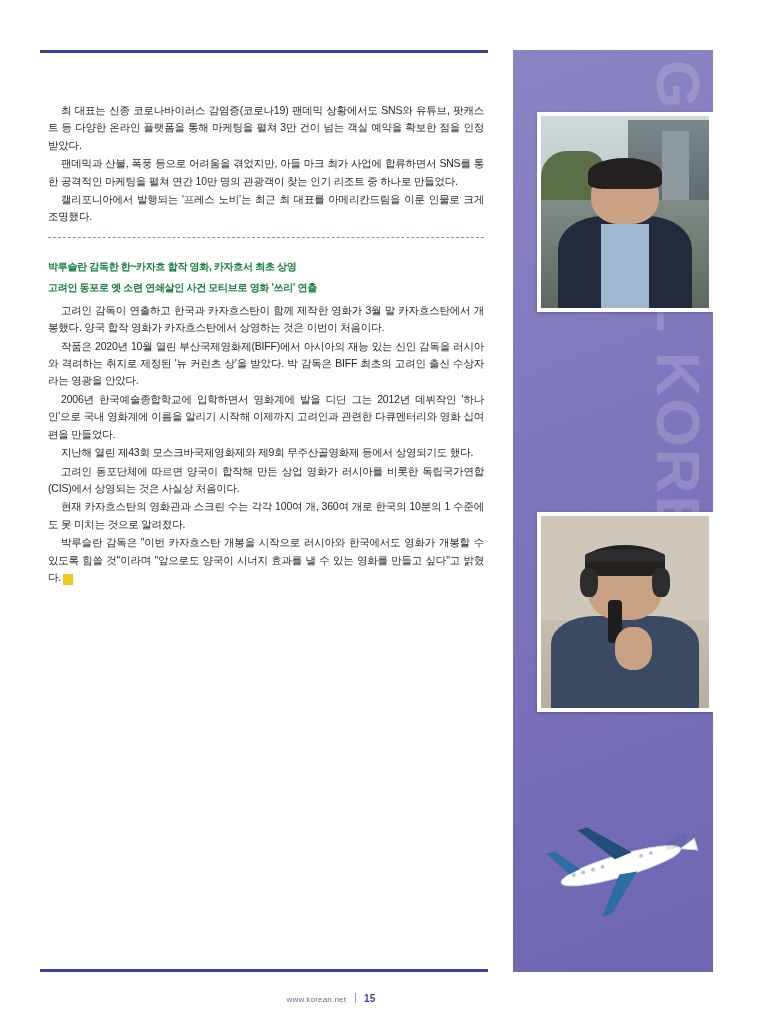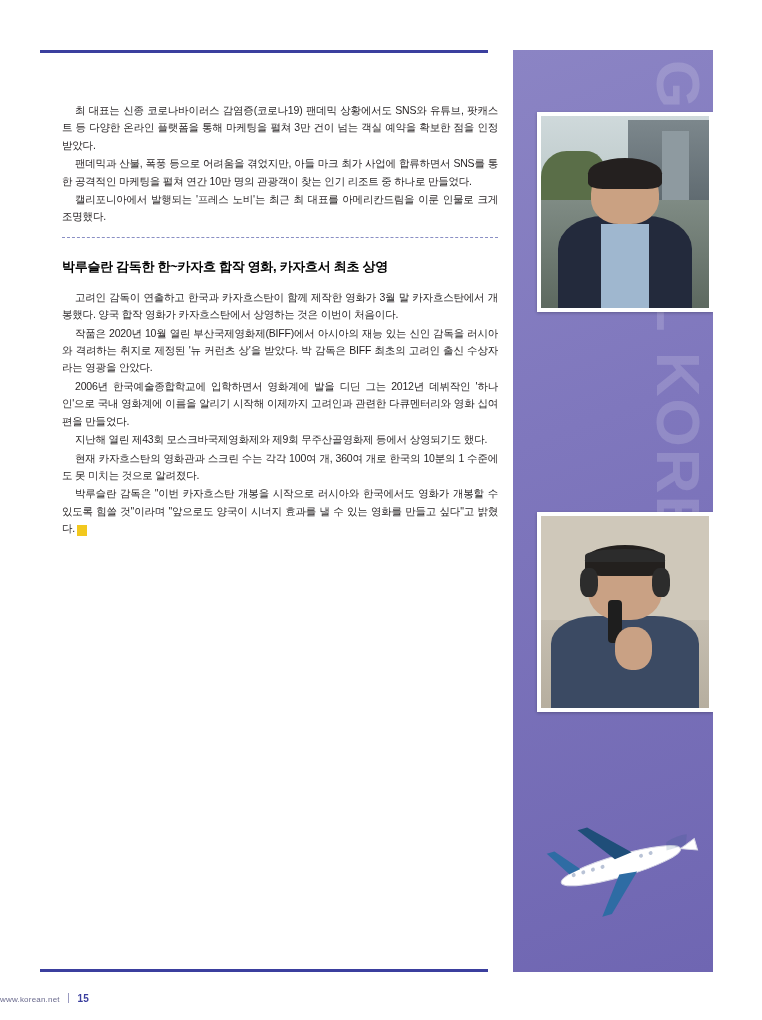--- a/index.html
+++ b/index.html
@@ -117,44 +117,44 @@
   .rule-bottom {
     position: absolute;
     left: 0;
     bottom: 0;
     width: 448px;
     height: 3px;
     background: #3b3f9e;
   }
   .body-col {
     position: absolute;
-    left: 22px;
+    left: 8px;
     top: 52px;
     width: 436px;
   }
   p.para {
     margin: 0 0 1px 0;
     font-size: 10.5px;
     line-height: 17.4px;
     color: #231f20;
     text-align: justify;
     text-indent: 13px;
     letter-spacing: -0.2px;
     font-family: "Liberation Sans", sans-serif;
   }
   .divider {
     margin: 11px 0 0 0;
     border: 0;
     border-top: 1px dashed #8a8fc4;
     height: 0;
   }
   .headline {
-    margin: 18px 0 12px 0;
-    color: #000000;
-    font-size: 13px;
+    margin: 18px 0 4px 0;
+    color: #15803d;
+    font-size: 10px;
     font-weight: bold;
     line-height: 21px;
     letter-spacing: -0.3px;
   }
   .headline div { white-space: nowrap; }
   .section-body { margin-top: 4px; }
   .endmark {
     display: inline-block;
     width: 10px;
     height: 11px;
@@ -163,25 +163,25 @@
     font-size: 8px;
     line-height: 11px;
     text-align: center;
     vertical-align: -1px;
     margin-left: 2px;
   }
 
   
   .footer {
     position: absolute;
-    left: 0;
+    left: 12px;
     top: 988px;
     width: 638px;
     height: 20px;
-    text-align: left;
+    text-align: center;
   }
   .footer-inner {
     display: inline-block;
     font-size: 8px;
     color: #5a5a7a;
     letter-spacing: 0.2px;
   }
   .footer-url { color: #6b6b8e; }
   .footer-sep {
     display: inline-block;
@@ -254,27 +254,29 @@
     <div class="body-col">
 
       <p class="para">최 대표는 신종 코로나바이러스 감염증(코로나19) 팬데믹 상황에서도 SNS와 유튜브, 팟캐스트 등 다양한 온라인 플랫폼을 통해 마케팅을 펼쳐 3만 건이 넘는 객실 예약을 확보한 점을 인정받았다.</p>
       <p class="para">팬데믹과 산불, 폭풍 등으로 어려움을 겪었지만, 아들 마크 최가 사업에 합류하면서 SNS를 통한 공격적인 마케팅을 펼쳐 연간 10만 명의 관광객이 찾는 인기 리조트 중 하나로 만들었다.</p>
       <p class="para">캘리포니아에서 발행되는 '프레스 노비'는 최근 최 대표를 아메리칸드림을 이룬 인물로 크게 조명했다.</p>
 
       <hr class="divider">
 
       <div class="headline">
         <div>박루슬란 감독한 한~카자흐 합작 영화, 카자흐서 최초 상영</div>
+        <div>고려인 동포로 옛 소련 연쇄살인 사건 모티브로 영화 '쓰리' 연출</div>
       </div>
 
       <div class="section-body">
         <p class="para">고려인 감독이 연출하고 한국과 카자흐스탄이 함께 제작한 영화가 3월 말 카자흐스탄에서 개봉했다. 양국 합작 영화가 카자흐스탄에서 상영하는 것은 이번이 처음이다.</p>
         <p class="para">작품은 2020년 10월 열린 부산국제영화제(BIFF)에서 아시아의 재능 있는 신인 감독을 러시아와 격려하는 취지로 제정된 '뉴 커런츠 상'을 받았다. 박 감독은 BIFF 최초의 고려인 출신 수상자라는 영광을 안았다.</p>
         <p class="para">2006년 한국예술종합학교에 입학하면서 영화계에 발을 디딘 그는 2012년 데뷔작인 '하나인'으로 국내 영화계에 이름을 알리기 시작해 이제까지 고려인과 관련한 다큐멘터리와 영화 십여 편을 만들었다.</p>
         <p class="para">지난해 열린 제43회 모스크바국제영화제와 제9회 무주산골영화제 등에서 상영되기도 했다.</p>
+        <p class="para">고려인 동포단체에 따르면 양국이 합작해 만든 상업 영화가 러시아를 비롯한 독립국가연합(CIS)에서 상영되는 것은 사실상 처음이다.</p>
         <p class="para">현재 카자흐스탄의 영화관과 스크린 수는 각각 100여 개, 360여 개로 한국의 10분의 1 수준에도 못 미치는 것으로 알려졌다.</p>
         <p class="para"><span>박루슬란 감독은 "이번 카자흐스탄 개봉을 시작으로 러시아와 한국에서도 영화가 개봉할 수 있도록 힘쓸 것"이라며 "앞으로도 양국이 시너지 효과를 낼 수 있는 영화를 만들고 싶다"고 밝혔다.</span><span class="endmark">?</span></p>
       </div>
 
     </div>
   </div>
 
   <div class="footer">
     <span class="footer-inner">
       <span class="footer-url">www.korean.net</span>

